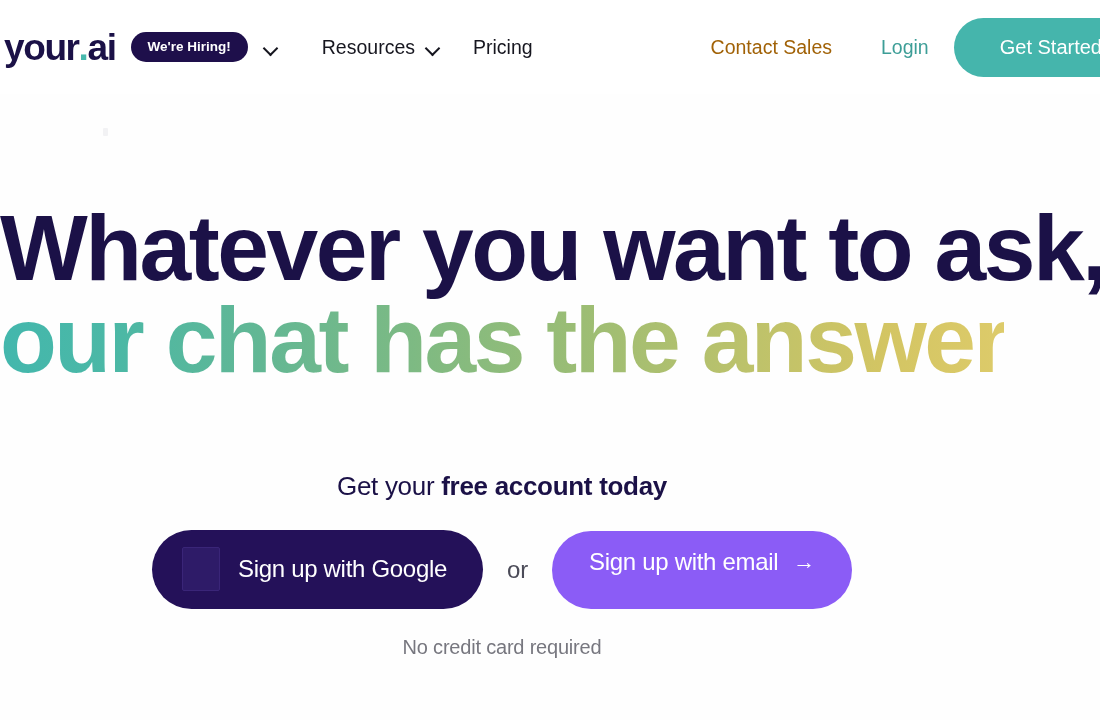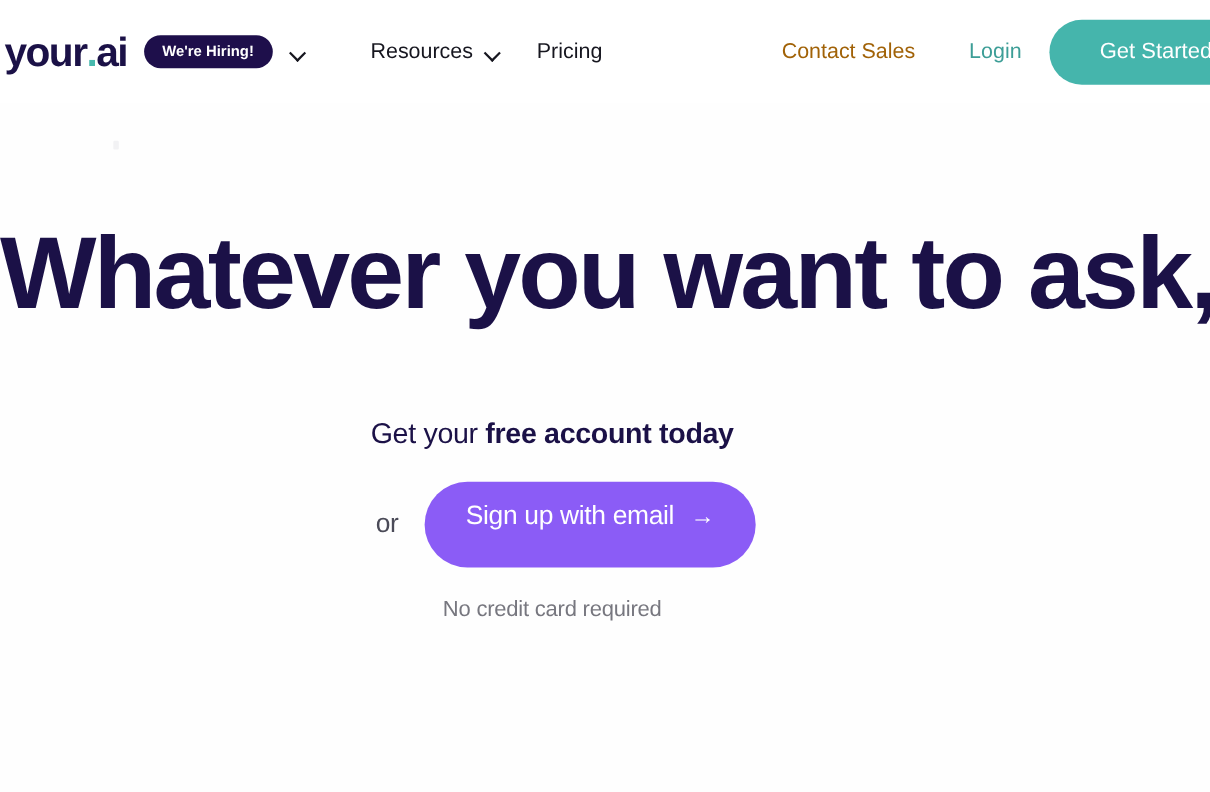--- a/index.html
+++ b/index.html
@@ -84,21 +84,21 @@
 
   .nav-chev-standalone {
     margin-left: 16px;
     display: flex;
     align-items: center;
   }
 
   .nav-links {
     display: flex;
     align-items: center;
-    margin-left: 60px;
+    margin-left: 45px;
     gap: 34px;
     text-align: center;
   }
   .nav-link {
     font-size: 19.5px;
     font-weight: 400;
     color: #16161f;
     white-space: nowrap;
     display: flex;
     align-items: center;
@@ -314,28 +314,33 @@
   </div>
 
 </header>
 
 <main class="hero">
 
   <div class="speck"></div>
 
   <h1 class="headline">
     <span class="hl-line1">Whatever you want to ask,</span>
+    <span class="hl-line2">our chat has the answers</span>
   </h1>
 
   <p class="subhead">
     <span>Get your </span><b>free account today</b>
   </p>
 
   <div class="cta-row">
 
+    <button class="btn-google">
+      <span class="g-icon-placeholder"></span>
+      <span>Sign up with Google</span>
+    </button>
 
     <span class="or-text">or</span>
 
     <button class="btn-email">
       <span>Sign up with email</span>
       <span class="arrow-glyph">→</span>
     </button>
 
   </div>
 

